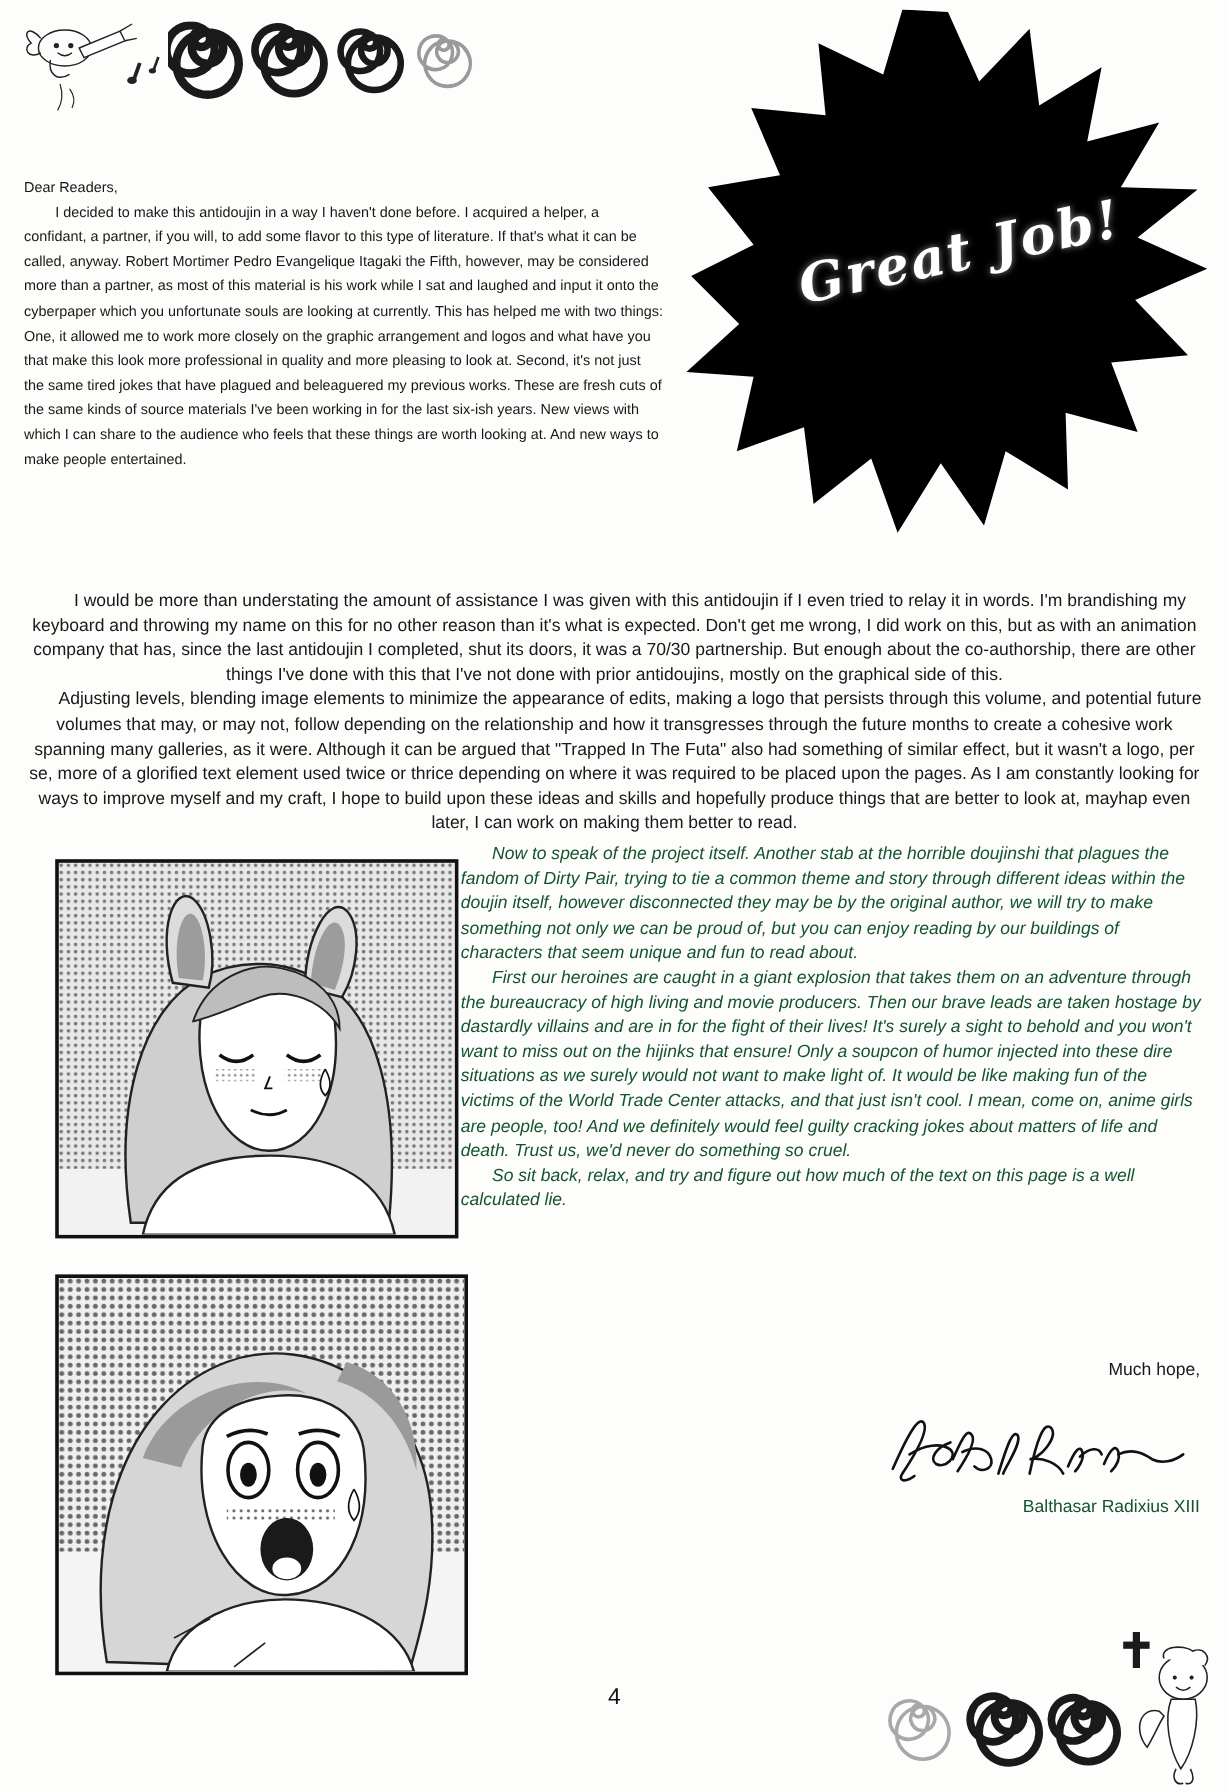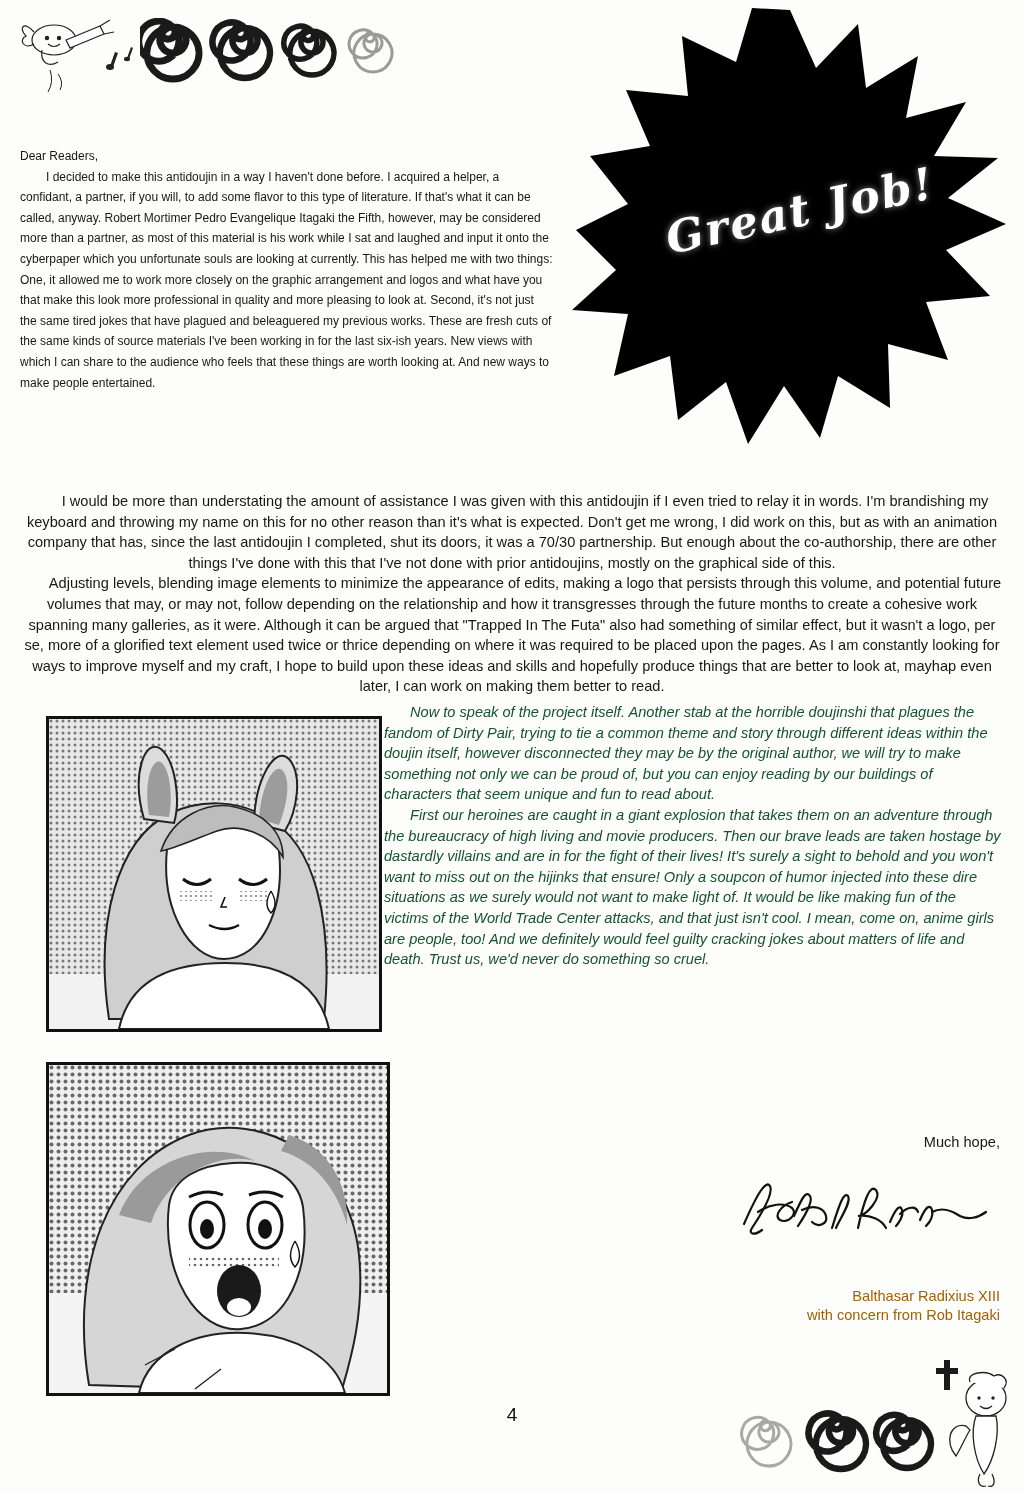--- a/index.html
+++ b/index.html
@@ -120,26 +120,26 @@
   .signature {
     position: absolute;
     left: 740px;
     top: 1172px;
     width: 250px;
     height: 70px;
   }
   .signoff-name {
     position: absolute;
     right: 24px;
-    top: 1287px;
+    top: 1247px;
     width: 420px;
     text-align: right;
     font-size: 14.6px;
     line-height: 19px;
-    color: #a16207;
+    color: #14532d;
   }
 
   
   .page-number {
     position: absolute;
     left: 0;
     top: 1404px;
     width: 1024px;
     text-align: center;
     font-size: 19px;
@@ -222,20 +222,21 @@
   </div>
 
   <div class="letter-wide">
     <p class="indent">I would be more than understating the amount of assistance I was given with this antidoujin if I even tried to relay it in words. I'm brandishing my keyboard and throwing my name on this for no other reason than it's what is expected.  Don't get me wrong, I did work on this, but as with an animation company that has, since the last antidoujin I completed, shut its doors, it was a 70/30 partnership.  But enough about the co-authorship, there are other things I've done with this that I've not done with prior antidoujins, mostly on the graphical side of this.</p>
     <p class="indent">Adjusting levels, blending image elements to minimize the appearance of edits, making a logo that persists through this volume, and potential future volumes that may, or may not, follow depending on the relationship and how it transgresses through the future months to create a cohesive work spanning many galleries, as it were.  Although it can be argued that "Trapped In The Futa" also had something of similar effect, but it wasn't a logo, per se, more of a glorified text element used twice or thrice depending on where it was required to be placed upon the pages.  As I am constantly looking for ways to improve myself and my craft, I hope to build upon these ideas and skills and hopefully produce things that are better to look at, mayhap even later, I can work on making them better to read.</p>
   </div>
 
   <div class="letter-right">
     <p class="indent">Now to speak of the project itself.  Another stab at the horrible doujinshi that plagues the fandom of Dirty Pair, trying to tie a common theme and story through different ideas within the doujin itself, however disconnected they may be by the original author, we will try to make something not only we can be proud of, but you can enjoy reading by our buildings of characters that seem unique and fun to read about.</p>
     <p class="indent">First our heroines are caught in a giant explosion that takes them on an adventure through the bureaucracy of high living and movie producers.  Then our brave leads are taken hostage by dastardly villains and are in for the fight of their lives!  It's surely a sight to behold and you won't want to miss out on the hijinks that ensure!  Only a soupcon of humor injected into these dire situations as we surely would not want to make light of.  It would be like making fun of the victims of the World Trade Center attacks, and that just isn't cool.  I mean, come on, anime girls are people, too!  And we definitely would feel guilty cracking jokes about matters of life and death.  Trust us, we'd never do something so cruel.</p>
+    <p class="indent">So sit back, relax, and try and figure out  how much of the text on this page is a well calculated lie.</p>
   </div>
 
   <div class="panel panel-1">
     <svg viewBox="0 0 330 310" xmlns="http://www.w3.org/2000/svg" role="img">
       <title>manga panel: cat-eared girl crying, screentone background</title>
       <defs>
         <pattern id="dots1" width="6" height="6" patternUnits="userSpaceOnUse">
           <circle cx="2" cy="2" r="1.5" fill="#3a3a3a"></circle>
         </pattern>
         <pattern id="dots2" width="5" height="5" patternUnits="userSpaceOnUse">
@@ -327,21 +328,20 @@
         <path d="M150 50 C156 36, 160 32, 162 38 C164 44, 158 52, 156 54"></path>
         <path d="M160 42 C168 34, 176 34, 178 40"></path>
         <path d="M180 48 C186 34, 190 32, 192 38 C194 46, 188 52, 186 54"></path>
         <path d="M192 40 C204 34, 214 40, 220 44 C228 48, 238 46, 246 40"></path>
       </g>
     </svg>
   </div>
 
   <div class="signoff-name">
     <div>Balthasar Radixius XIII</div>
-    <div>with concern from Rob Itagaki</div>
   </div>
 
   <div class="page-number">4</div>
 
   <div class="spirals-bottom">
     <svg viewBox="0 0 210 95" xmlns="http://www.w3.org/2000/svg">
       <g fill="none" stroke="#1a1a1a">
         <path stroke-width="3" stroke="#a8a8a8" d="M34 48 m0 -22 a22 22 0 1 1 -0.1 0 a16 16 0 1 0 0.1 0.1 a10 10 0 1 1 -0.1 0 a5 5 0 1 0 0.1 0.1"></path>
         <path stroke-width="6.5" d="M106 48 m0 -25 a25 25 0 1 1 -0.1 0 a19 19 0 1 0 0.1 0.1 a12 12 0 1 1 -0.1 0 a6 6 0 1 0 0.1 0.1"></path>
         <path stroke-width="6.5" d="M172 48 m0 -24 a24 24 0 1 1 -0.1 0 a18 18 0 1 0 0.1 0.1 a11.5 11.5 0 1 1 -0.1 0 a6 6 0 1 0 0.1 0.1"></path>

